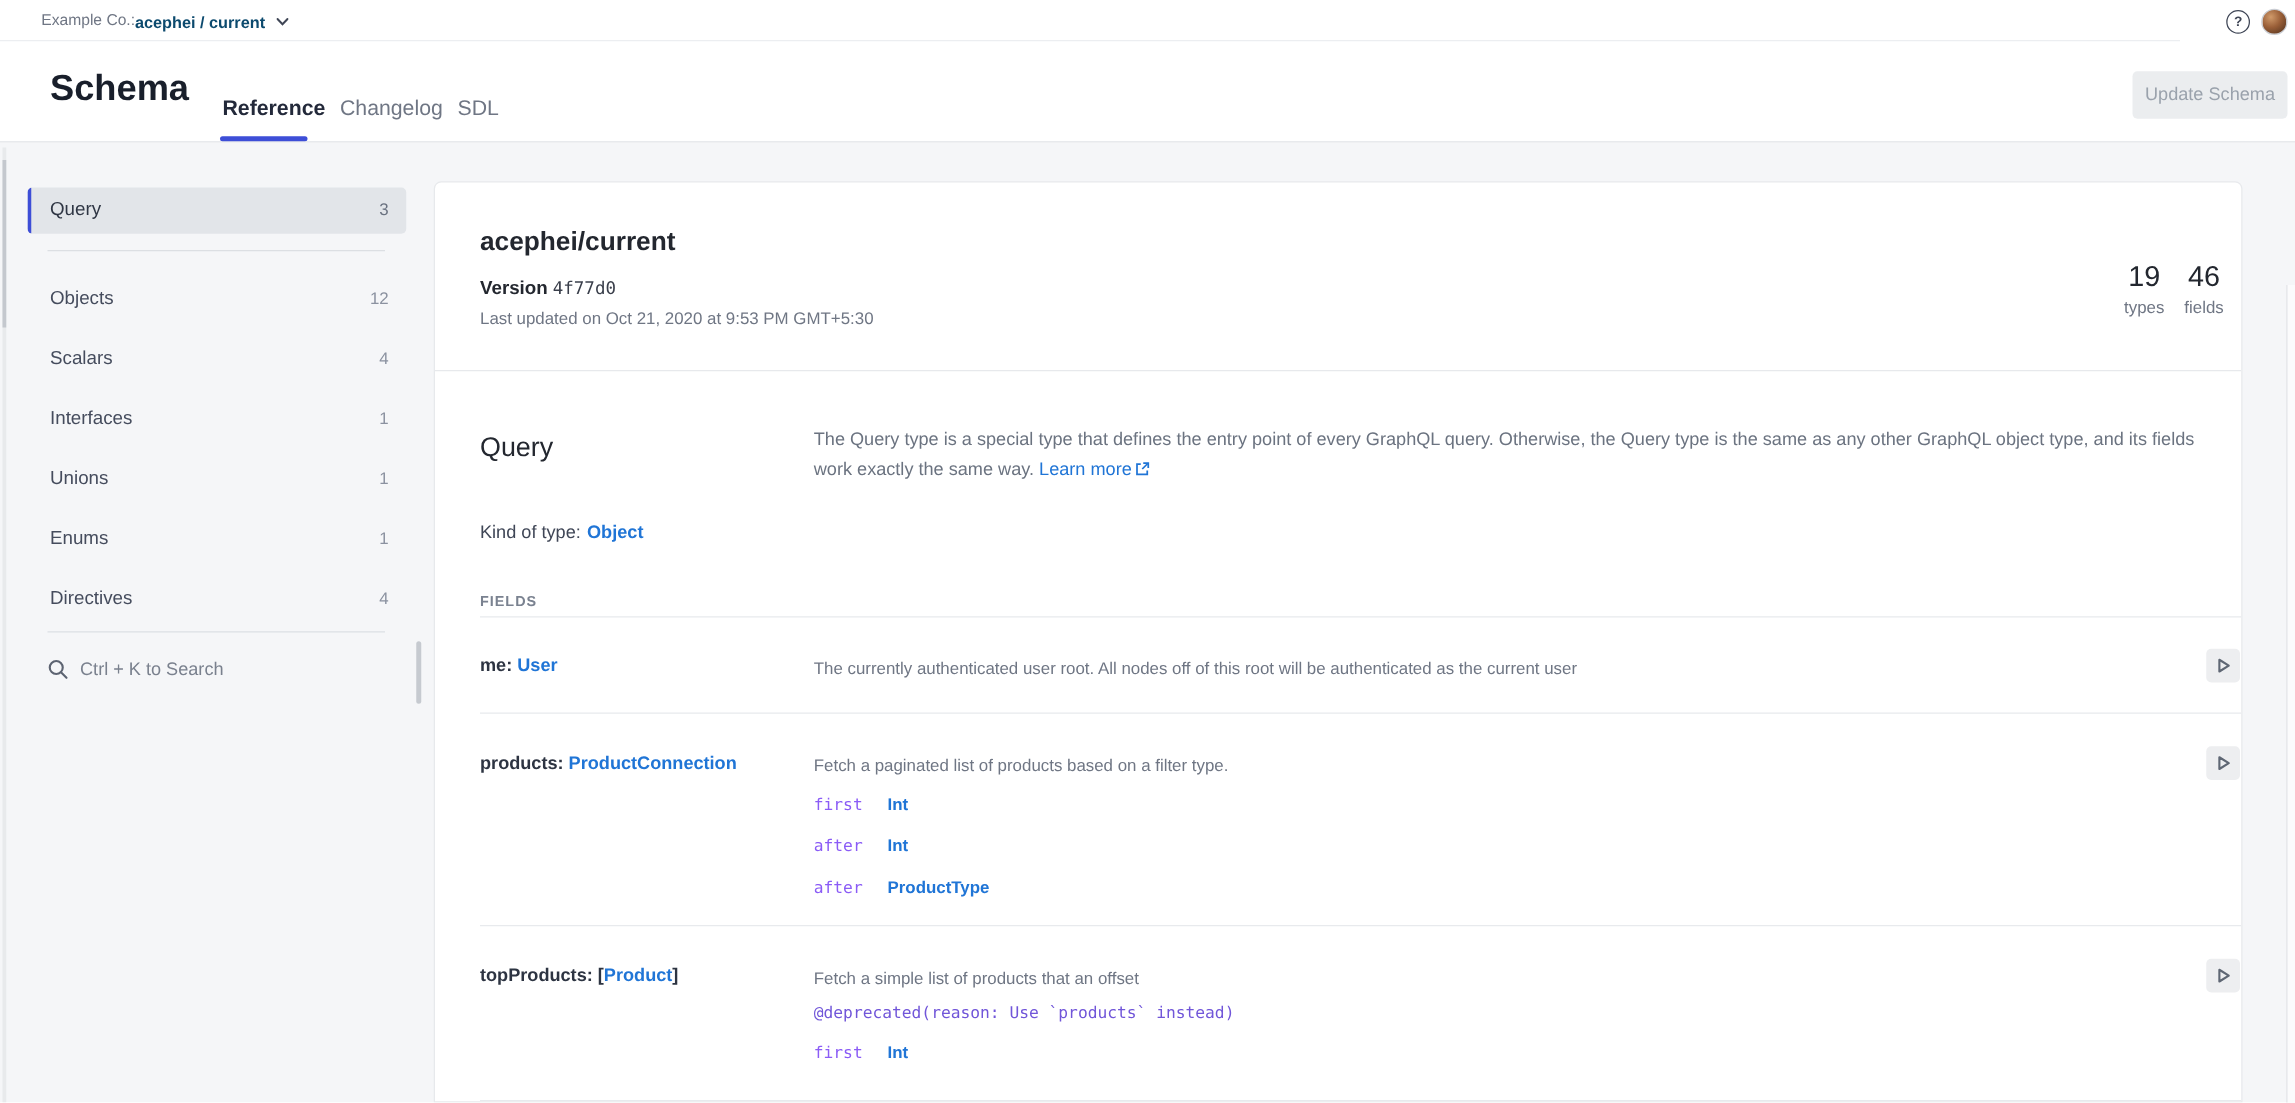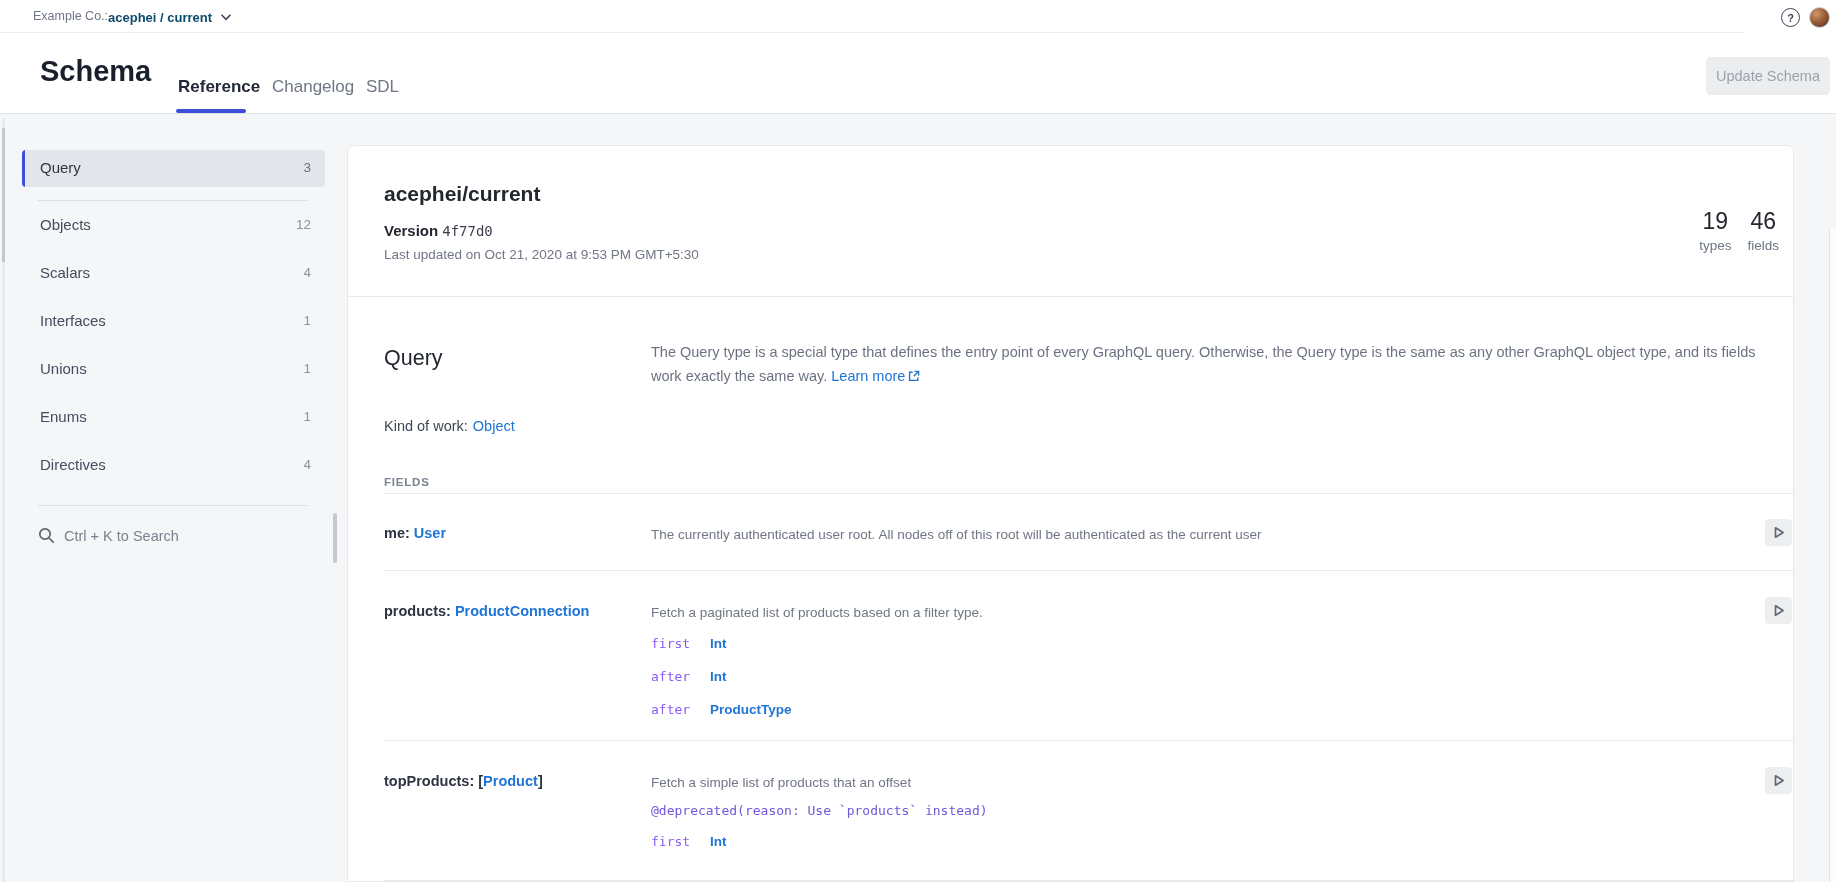--- a/index.html
+++ b/index.html
@@ -46,21 +46,21 @@
   .left-thumb { position:absolute; left:2px; top:14px; width:3px; height:134px; background:#c4c8ce; }
 
   
   .side-selected { position:absolute; left:22px; top:36px; width:303px; height:37px;
     background:#e2e5e9; border-radius:4px; overflow:hidden; cursor:pointer; }
   .side-selected .accent { position:absolute; left:0; top:0; width:3px; height:37px; background:#3d4ed7; }
   .side-selected .si-label { position:absolute; left:18px; top:9px; font-size:15px; color:#2f3644; }
   .side-selected .si-count { position:absolute; right:14px; top:10px; font-size:13.5px; color:#6a7280; }
   .side-div { position:absolute; left:38px; width:270px; height:1px; background:#dcdfe3; }
   .side-div1 { top:86px; } .side-div2 { top:391px; }
-  .side-items { position:absolute; left:22px; top:88px; width:303px; }
+  .side-items { position:absolute; left:22px; top:102px; width:303px; }
   .side-item { position:relative; height:48px; cursor:pointer; }
   .side-item .si-label { position:absolute; left:18px; top:14px; font-size:15px; color:#454c5d; }
   .side-item .si-count { position:absolute; right:14px; top:15px; font-size:13.5px; color:#8b92a0; }
   .side-search { position:absolute; left:38px; top:413px; display:flex; align-items:center; cursor:pointer; }
   .side-search svg { margin-right:9px; }
   .search-hint { font-size:14.5px; color:#7a818e; }
   .side-thumb { position:absolute; left:333px; top:399px; width:4px; height:50px; border-radius:2px;
     background:#c6cad0; }
 
   
@@ -77,21 +77,21 @@
   .stat-label { font-size:13.5px; color:#6f7684; margin-top:3px; }
   .card-div { position:absolute; left:0; top:150px; width:100%; height:1px; background:#e7e9ec; }
 
   .type-name { position:absolute; left:36px; top:200px; font-size:21.5px; color:#23272f; }
   .type-desc { position:absolute; left:303px; top:194px; width:1115px; font-size:14.5px;
     line-height:24px; color:#6b7380; }
   a.blue-link { color:#2075d6; text-decoration:none; cursor:pointer; }
   .learn-more { font-weight:normal; }
   .ext-icon { display:inline-block; vertical-align:-1px; margin-left:3px; }
   .kind-row { position:absolute; left:36px; top:272px; font-size:14.5px; color:#3f4656; }
-  .kind-link { font-weight:normal; margin-left:5px; }
+  .kind-link { font-weight:bold; margin-left:5px; }
   .fields-label { position:absolute; left:36px; top:330px; font-size:11.5px; letter-spacing:0.8px;
     color:#7a8290; font-weight:bold; }
 
   .frows { position:absolute; left:0; top:347px; width:100%; }
   .frows::before { content:''; position:absolute; left:36px; right:0; top:0; height:1px; background:#e8eaed; }
   .frow { position:relative; padding:32px 60px 0 36px; display:flex; }
   .frow::after { content:''; position:absolute; left:36px; right:0; bottom:0; height:1px; background:#e8eaed; }
   .fname { width:267px; flex:none; font-size:14.5px; font-weight:bold; color:#2d3442; }
   .fname .ftype { font-weight:bold; }
   .fbody { flex:1; min-width:0; }
@@ -204,21 +204,21 @@
       <div class="type-name">Query</div>
       <div class="type-desc">
         <span>The Query type is a special type that defines the entry point of every GraphQL query. Otherwise, the Query type is the same as any other GraphQL object type, and its fields work exactly the same way.</span>
         <a class="blue-link learn-more"><span>Learn more</span><svg class="ext-icon" width="12" height="12" viewBox="0 0 12 12">
               <path d="M4.6 2.2 H1.6 V10.4 H9.8 V7.4" fill="none" stroke="#2075d6" stroke-width="1.4"></path>
               <path d="M6.6 1.4 H10.6 V5.4" fill="none" stroke="#2075d6" stroke-width="1.4"></path>
               <path d="M10.4 1.6 L5.8 6.2" fill="none" stroke="#2075d6" stroke-width="1.4"></path>
             </svg></a>
       </div>
       <div class="kind-row">
-        <span>Kind of work:</span><a class="blue-link kind-link">Object</a>
+        <span>Kind of type:</span><a class="blue-link kind-link">Object</a>
       </div>
       <div class="fields-label">FIELDS</div>
 
       <div class="frows">
           <div class="frow" style="min-height: 78px;">
     <div class="fname">
       <span class="fn">me:</span> <span class="pfx"></span><a class="blue-link ftype">User</a><span class="sfx"></span>
     </div>
     <div class="fbody">
       <div class="fdesc">The currently authenticated user root. All nodes off of this root will be authenticated as the current user</div>

